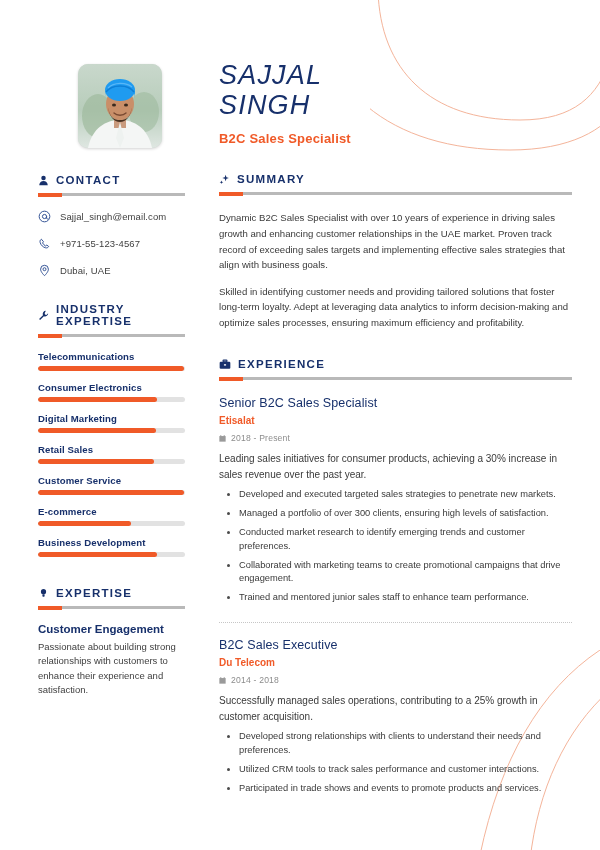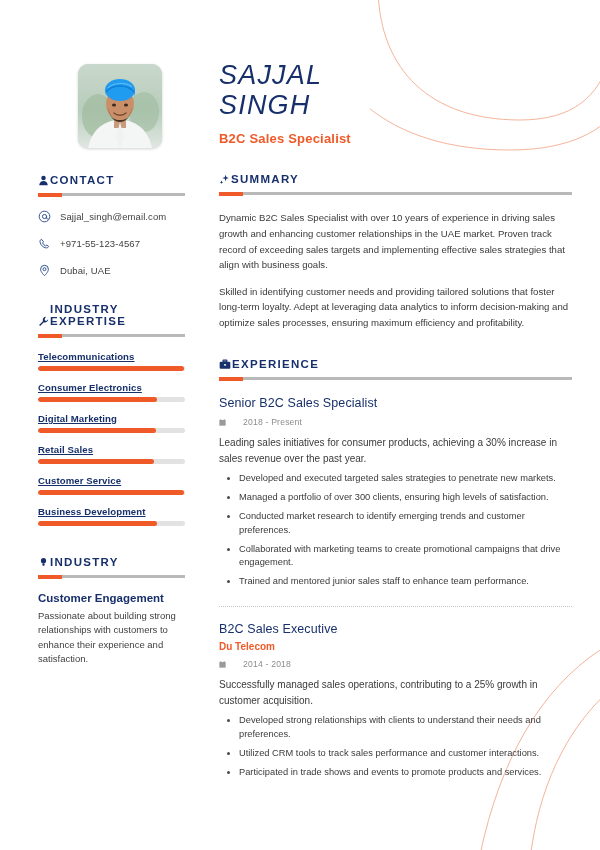--- a/index.html
+++ b/index.html
@@ -75,22 +75,22 @@
     font-size: 13px;
     font-weight: bold;
     color: #f05a28;
     letter-spacing: .2px;
   }
 
   
   .section { margin-top: 26px; }
   .sec-head {
     display: flex;
-    align-items: flex-end;
-    gap: 1px;
+    align-items: center;
+    gap: 7px;
     color: #17306b;
   }
   .sec-icon { display: block; flex: none; }
   .sec-title {
     font-size: 11.5px;
     font-weight: bold;
     letter-spacing: 1.3px;
     color: #17306b;
   }
   .sec-rule {
@@ -126,21 +126,20 @@
 
   
   .skills { margin-top: 14px; }
   .skill { margin-bottom: 11px; }
   .skill-name {
     font-size: 9.6px;
     font-weight: bold;
     color: #17306b;
     margin-bottom: 4px;
     letter-spacing: .1px;
-    text-decoration: underline;
   }
   .bar-track {
     height: 5px;
     background: #e2e2e2;
     border-radius: 3px;
     overflow: hidden;
   }
   .bar-fill {
     height: 5px;
     background: #f05a28;
@@ -187,21 +186,21 @@
   }
   .exp-company {
     margin-top: 5px;
     font-size: 10px;
     font-weight: bold;
     color: #f05a28;
   }
   .exp-date-row {
     display: flex;
     align-items: center;
-    gap: 17px;
+    gap: 5px;
     margin-top: 7px;
   }
   .exp-date {
     font-size: 8.6px;
     color: #8c8c8c;
     letter-spacing: .2px;
   }
   .exp-desc {
     margin-top: 8px;
     font-size: 10px;
@@ -338,35 +337,41 @@
               <div class="bar-fill" style="width: 79%;"></div>
             </div>
           </div>
           <div class="skill">
             <div class="skill-name">Customer Service</div>
             <div class="bar-track">
               <div class="bar-fill" style="width: 99%;"></div>
             </div>
           </div>
           <div class="skill">
+            <div class="skill-name">E-commerce</div>
+            <div class="bar-track">
+              <div class="bar-fill" style="width: 63%;"></div>
+            </div>
+          </div>
+          <div class="skill">
             <div class="skill-name">Business Development</div>
             <div class="bar-track">
               <div class="bar-fill" style="width: 81%;"></div>
             </div>
           </div>
         </div>
       </section>
 
       <section class="section" style="margin-top:30px">
         <div class="sec-head">
           <svg class="sec-icon" width="11" height="11" viewBox="0 0 16 16">
             <circle cx="8" cy="5.4" r="3.8" fill="#17306b"></circle>
             <rect x="6.4" y="9.2" width="3.2" height="3.4" rx="1" fill="#17306b"></rect>
           </svg>
-          <span class="sec-title">INDUSTRY</span>
+          <span class="sec-title">EXPERTISE</span>
         </div>
         <div class="sec-rule"></div>
 
         <div class="passion">
           <div class="passion-title">Customer Engagement</div>
           <div class="passion-text">Passionate about building strong relationships with customers to enhance their experience and satisfaction.</div>
         </div>
       </section>
 
     </aside>
@@ -403,20 +408,21 @@
             <rect x="7.4" y="7.6" width="3.2" height="2" fill="#ffffff"></rect>
           </svg>
           <span class="sec-title">EXPERIENCE</span>
         </div>
         <div class="sec-rule"></div>
 
         <div class="exp-list">
 
           <article class="exp-item">
             <div class="exp-role">Senior B2C Sales Specialist</div>
+            <div class="exp-company">Etisalat</div>
             <div class="exp-date-row">
               <svg width="7" height="7" viewBox="0 0 10 10">
                 <rect x="0.5" y="1.5" width="9" height="8" fill="#9a9a9a"></rect>
                 <rect x="2" y="0" width="1.2" height="2.4" fill="#9a9a9a"></rect>
                 <rect x="6.8" y="0" width="1.2" height="2.4" fill="#9a9a9a"></rect>
               </svg>
               <span class="exp-date">2018 - Present</span>
             </div>
             <div class="exp-desc">Leading sales initiatives for consumer products, achieving a 30% increase in sales revenue over the past year.</div>
             <ul class="exp-bullets">

